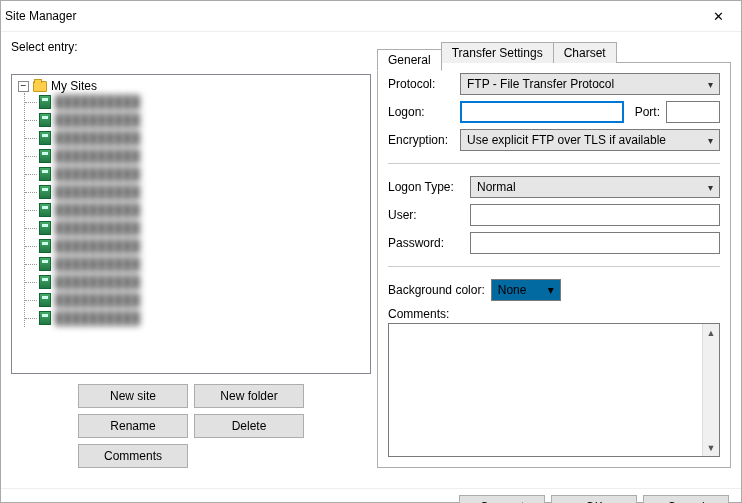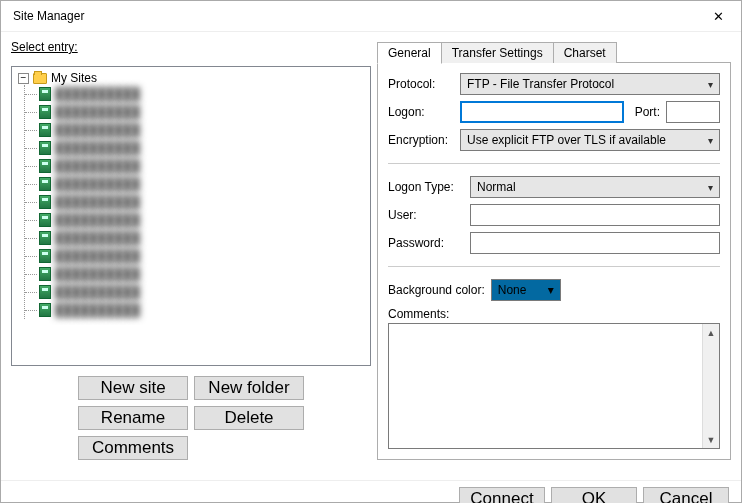--- a/index.html
+++ b/index.html
@@ -15,41 +15,41 @@
     height: 503px;
     border: 1px solid #aaa;
     display: flex;
     flex-direction: column;
     background: #fff;
   }
   .titlebar {
     height: 44px;
     display: flex;
     align-items: center;
-    padding: 0 0 0 12px;
+    padding: 0 0 0 4px;
     border-bottom: 1px solid #eee;
   }
   .titlebar .title { flex: 1; }
   .titlebar .close {
     width: 45px; height: 30px;
     display: flex; align-items: center; justify-content: center;
     font-size: 13px;
   }
   .body {
     flex: 1;
     display: flex;
     padding: 8px 10px 0 10px;
     gap: 6px;
   }
   .left {
     width: 360px;
     display: flex;
     flex-direction: column;
   }
-  .left-label { margin-bottom: 12px; text-decoration: underline; }
+  .left-label { margin-bottom: 20px; }
   .tree-box {
     border: 1px solid #828790;
     height: 300px;
     background: #fff;
     padding: 4px 6px;
     overflow: hidden;
   }
   .tree-root {
     display: flex;
     align-items: center;
@@ -121,21 +121,21 @@
     gap: 6px 6px;
     justify-content: center;
   }
   .btn {
     background: #e1e1e1;
     border: 1px solid #adadad;
     display: flex;
     align-items: center;
     justify-content: center;
     font-family: inherit;
-    font-size: 17px;
+    font-size: 12px;
     padding: 0;
   }
 
   .right {
     flex: 1;
     display: flex;
     flex-direction: column;
   }
   .tabs {
     display: flex;
@@ -148,21 +148,21 @@
     border: 1px solid #adadad;
     border-bottom: none;
     background: #f0f0f0;
     margin-right: -1px;
     position: relative;
     top: 1px;
   }
   .tab.active {
     background: #fff;
     z-index: 2;
-    top: 2px;
+    top: 9px;
     border-bottom: 1px solid #fff;
   }
   .tabpanel {
     border: 1px solid #adadad;
     flex: 1;
     padding: 10px 10px 10px 10px;
     background: #fff;
     display: flex;
     flex-direction: column;
     gap: 6px;

